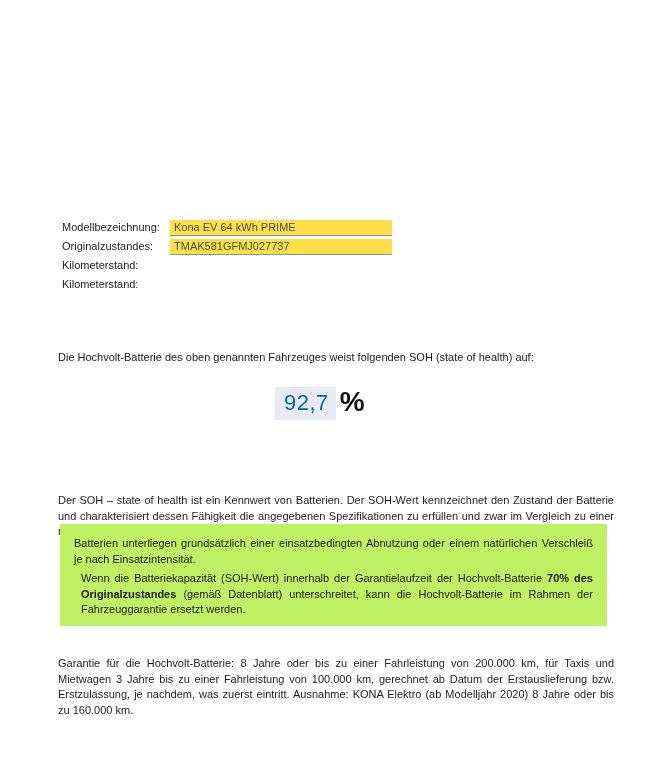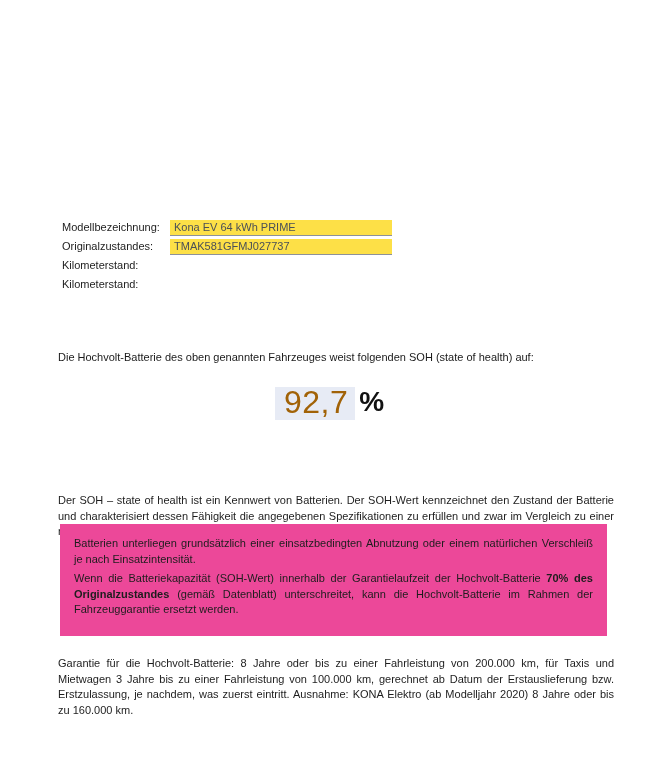--- a/index.html
+++ b/index.html
@@ -63,23 +63,23 @@
   .soh-line {
     position: absolute;
     top: 386px;
     left: 275px;
     display: flex;
     align-items: center;
   }
   .soh-value {
     display: inline-block;
     background: #e7ebf5;
-    font-size: 32px;
+    font-size: 22px;
     line-height: 31px;
-    color: #a16207;
+    color: #0369a1;
     padding: 0 7px 2px 9px;
     letter-spacing: 0.5px;
   }
   .soh-unit {
     font-size: 28px;
     font-weight: bold;
     color: #111111;
     margin-left: 4px;
     padding-bottom: 2px;
   }
@@ -97,30 +97,30 @@
   .explanation { top: 467px; margin-top: 26px; }
   .warranty { top: 656px; }
 
   
   .notice-box {
     position: absolute;
     top: 524px;
     left: 60px;
     width: 547px;
     min-height: 94px;
-    background: #ec4899;
-    padding: 12px 14px 18px 14px;
+    background: #bef264;
+    padding: 12px 14px 8px 14px;
   }
   .notice-box p {
     font-size: 11px;
     line-height: 15.5px;
     text-align: justify;
     color: #1d1d1d;
   }
-  .notice-box p + p { margin-top: 4px; }
+  .notice-box p + p { margin-top: 4px; margin-left: 7px; }
   .bold { font-weight: bold; }
 </style>
 </head>
 <body>
 
 <div class="page">
 
   <div class="form-block">
     <div class="form-row">
       <span class="form-label">Modellbezeichnung:</span>

